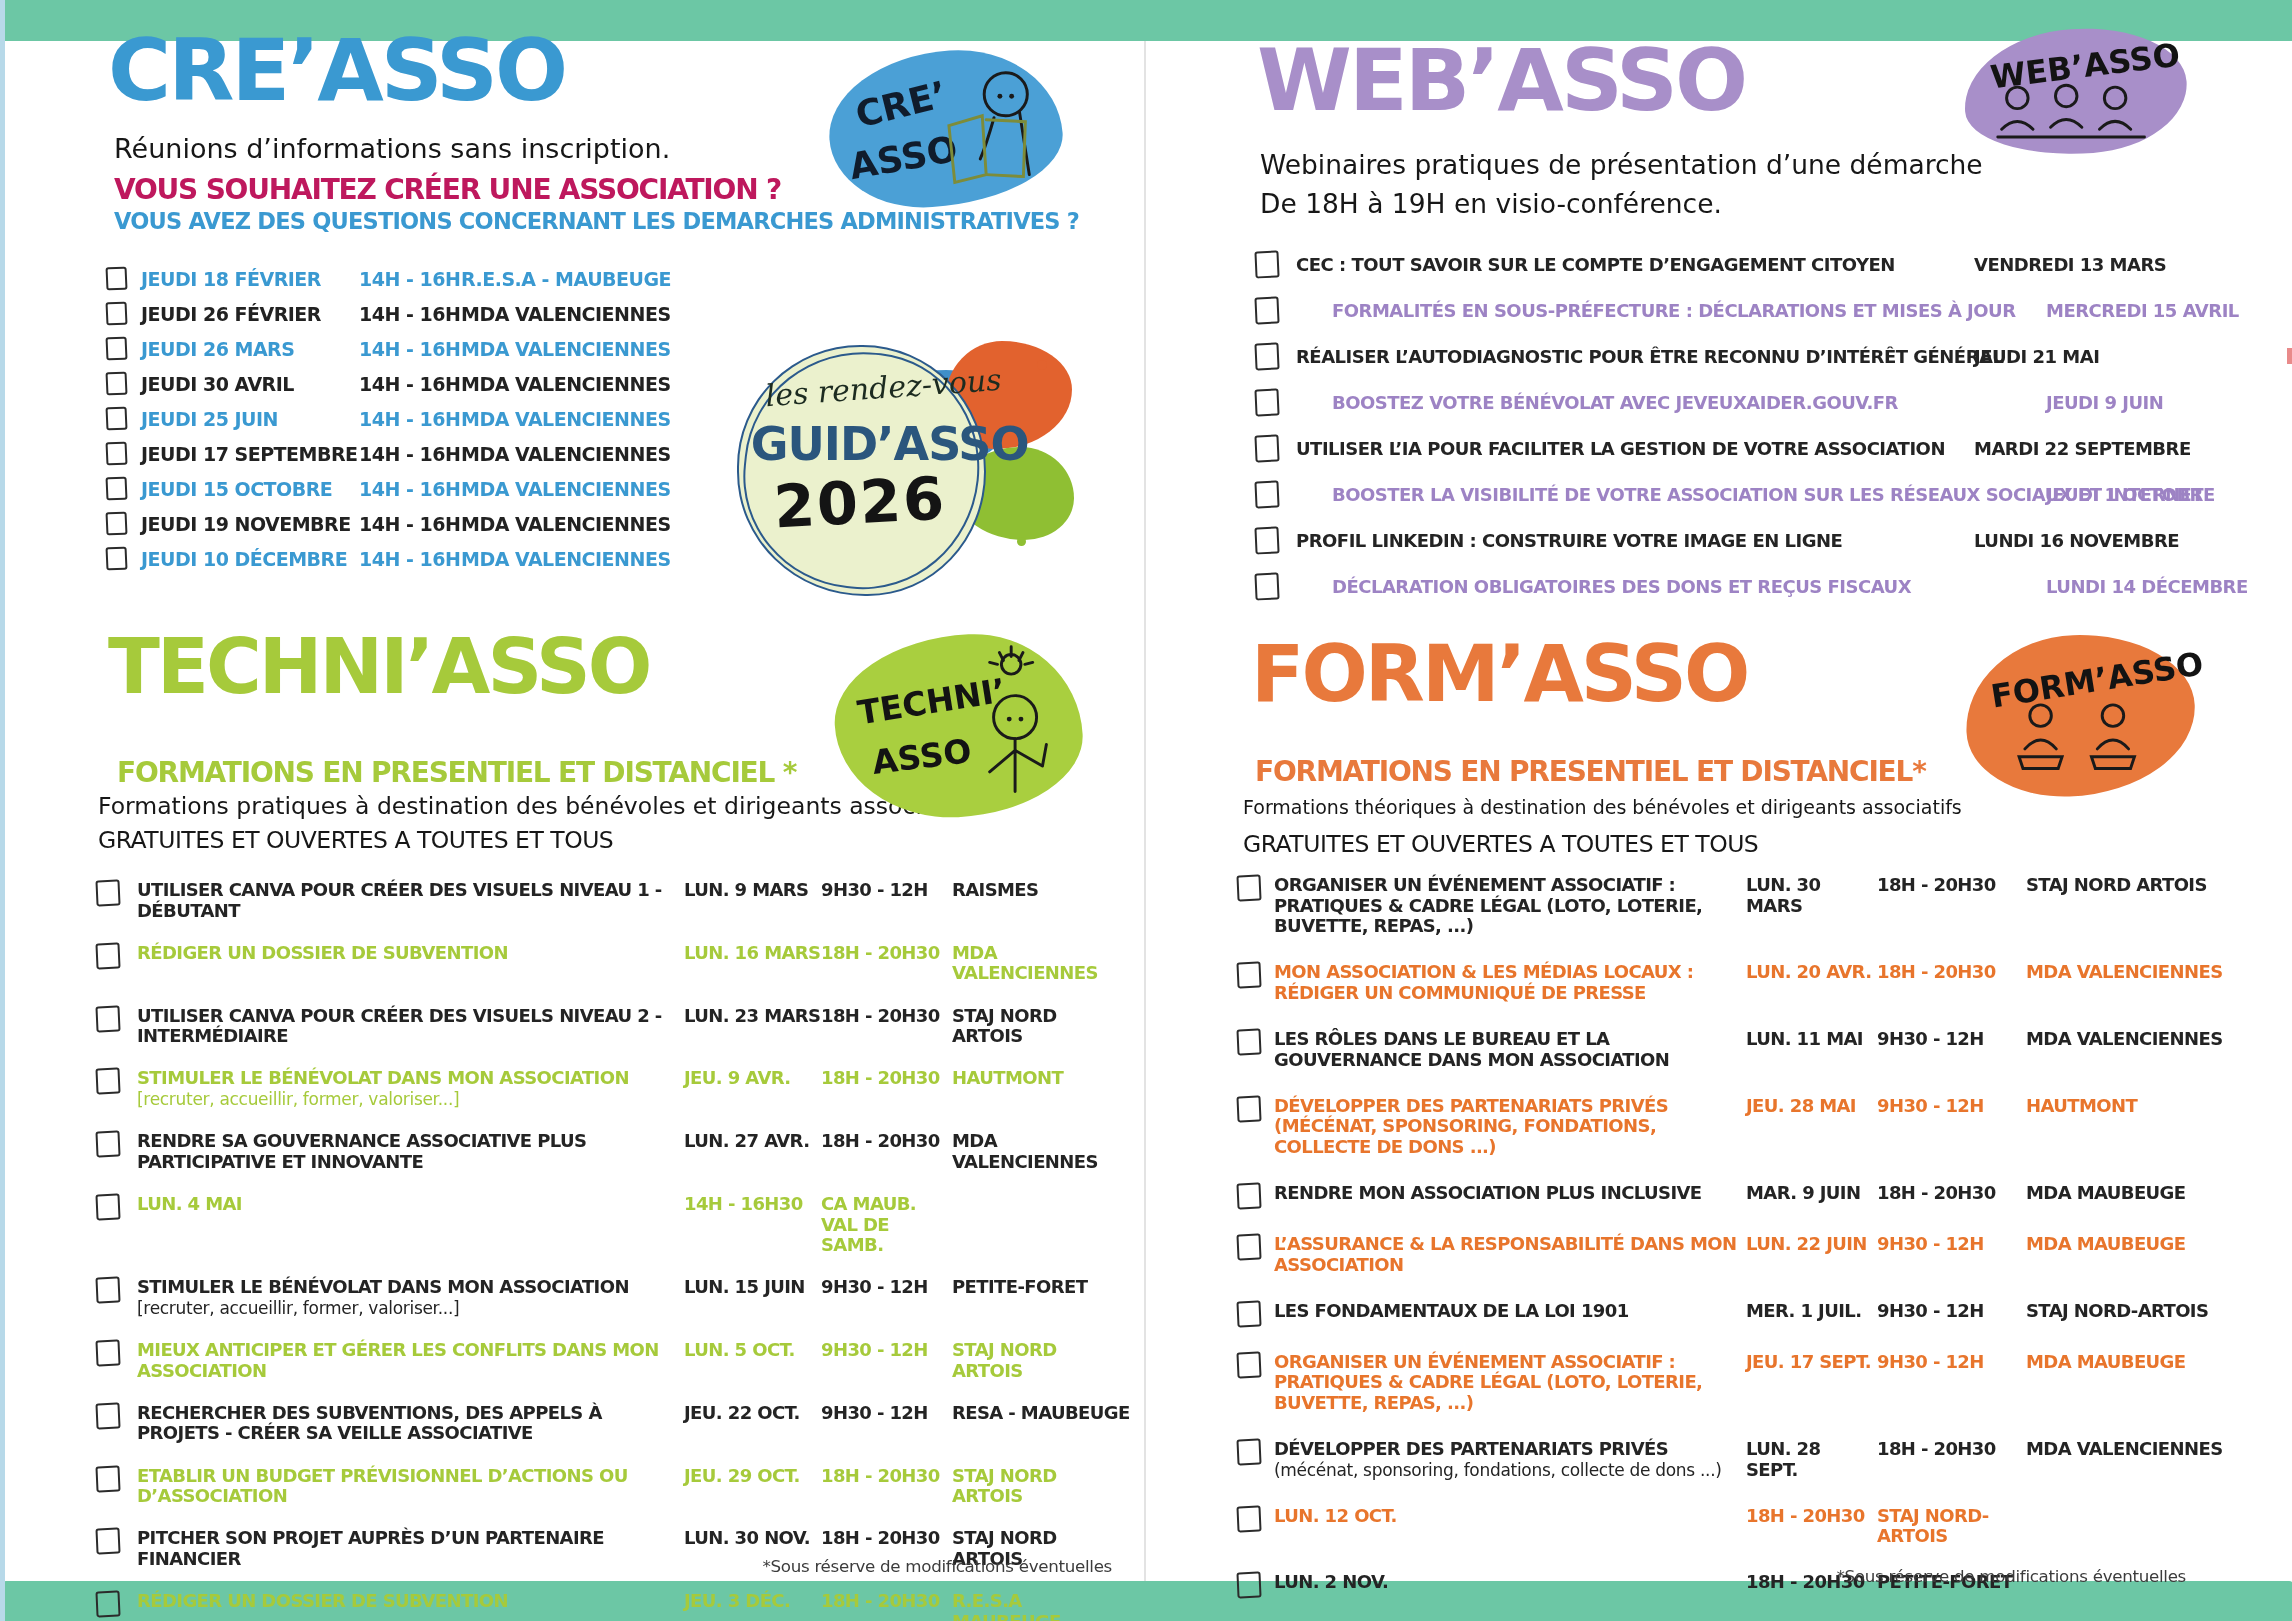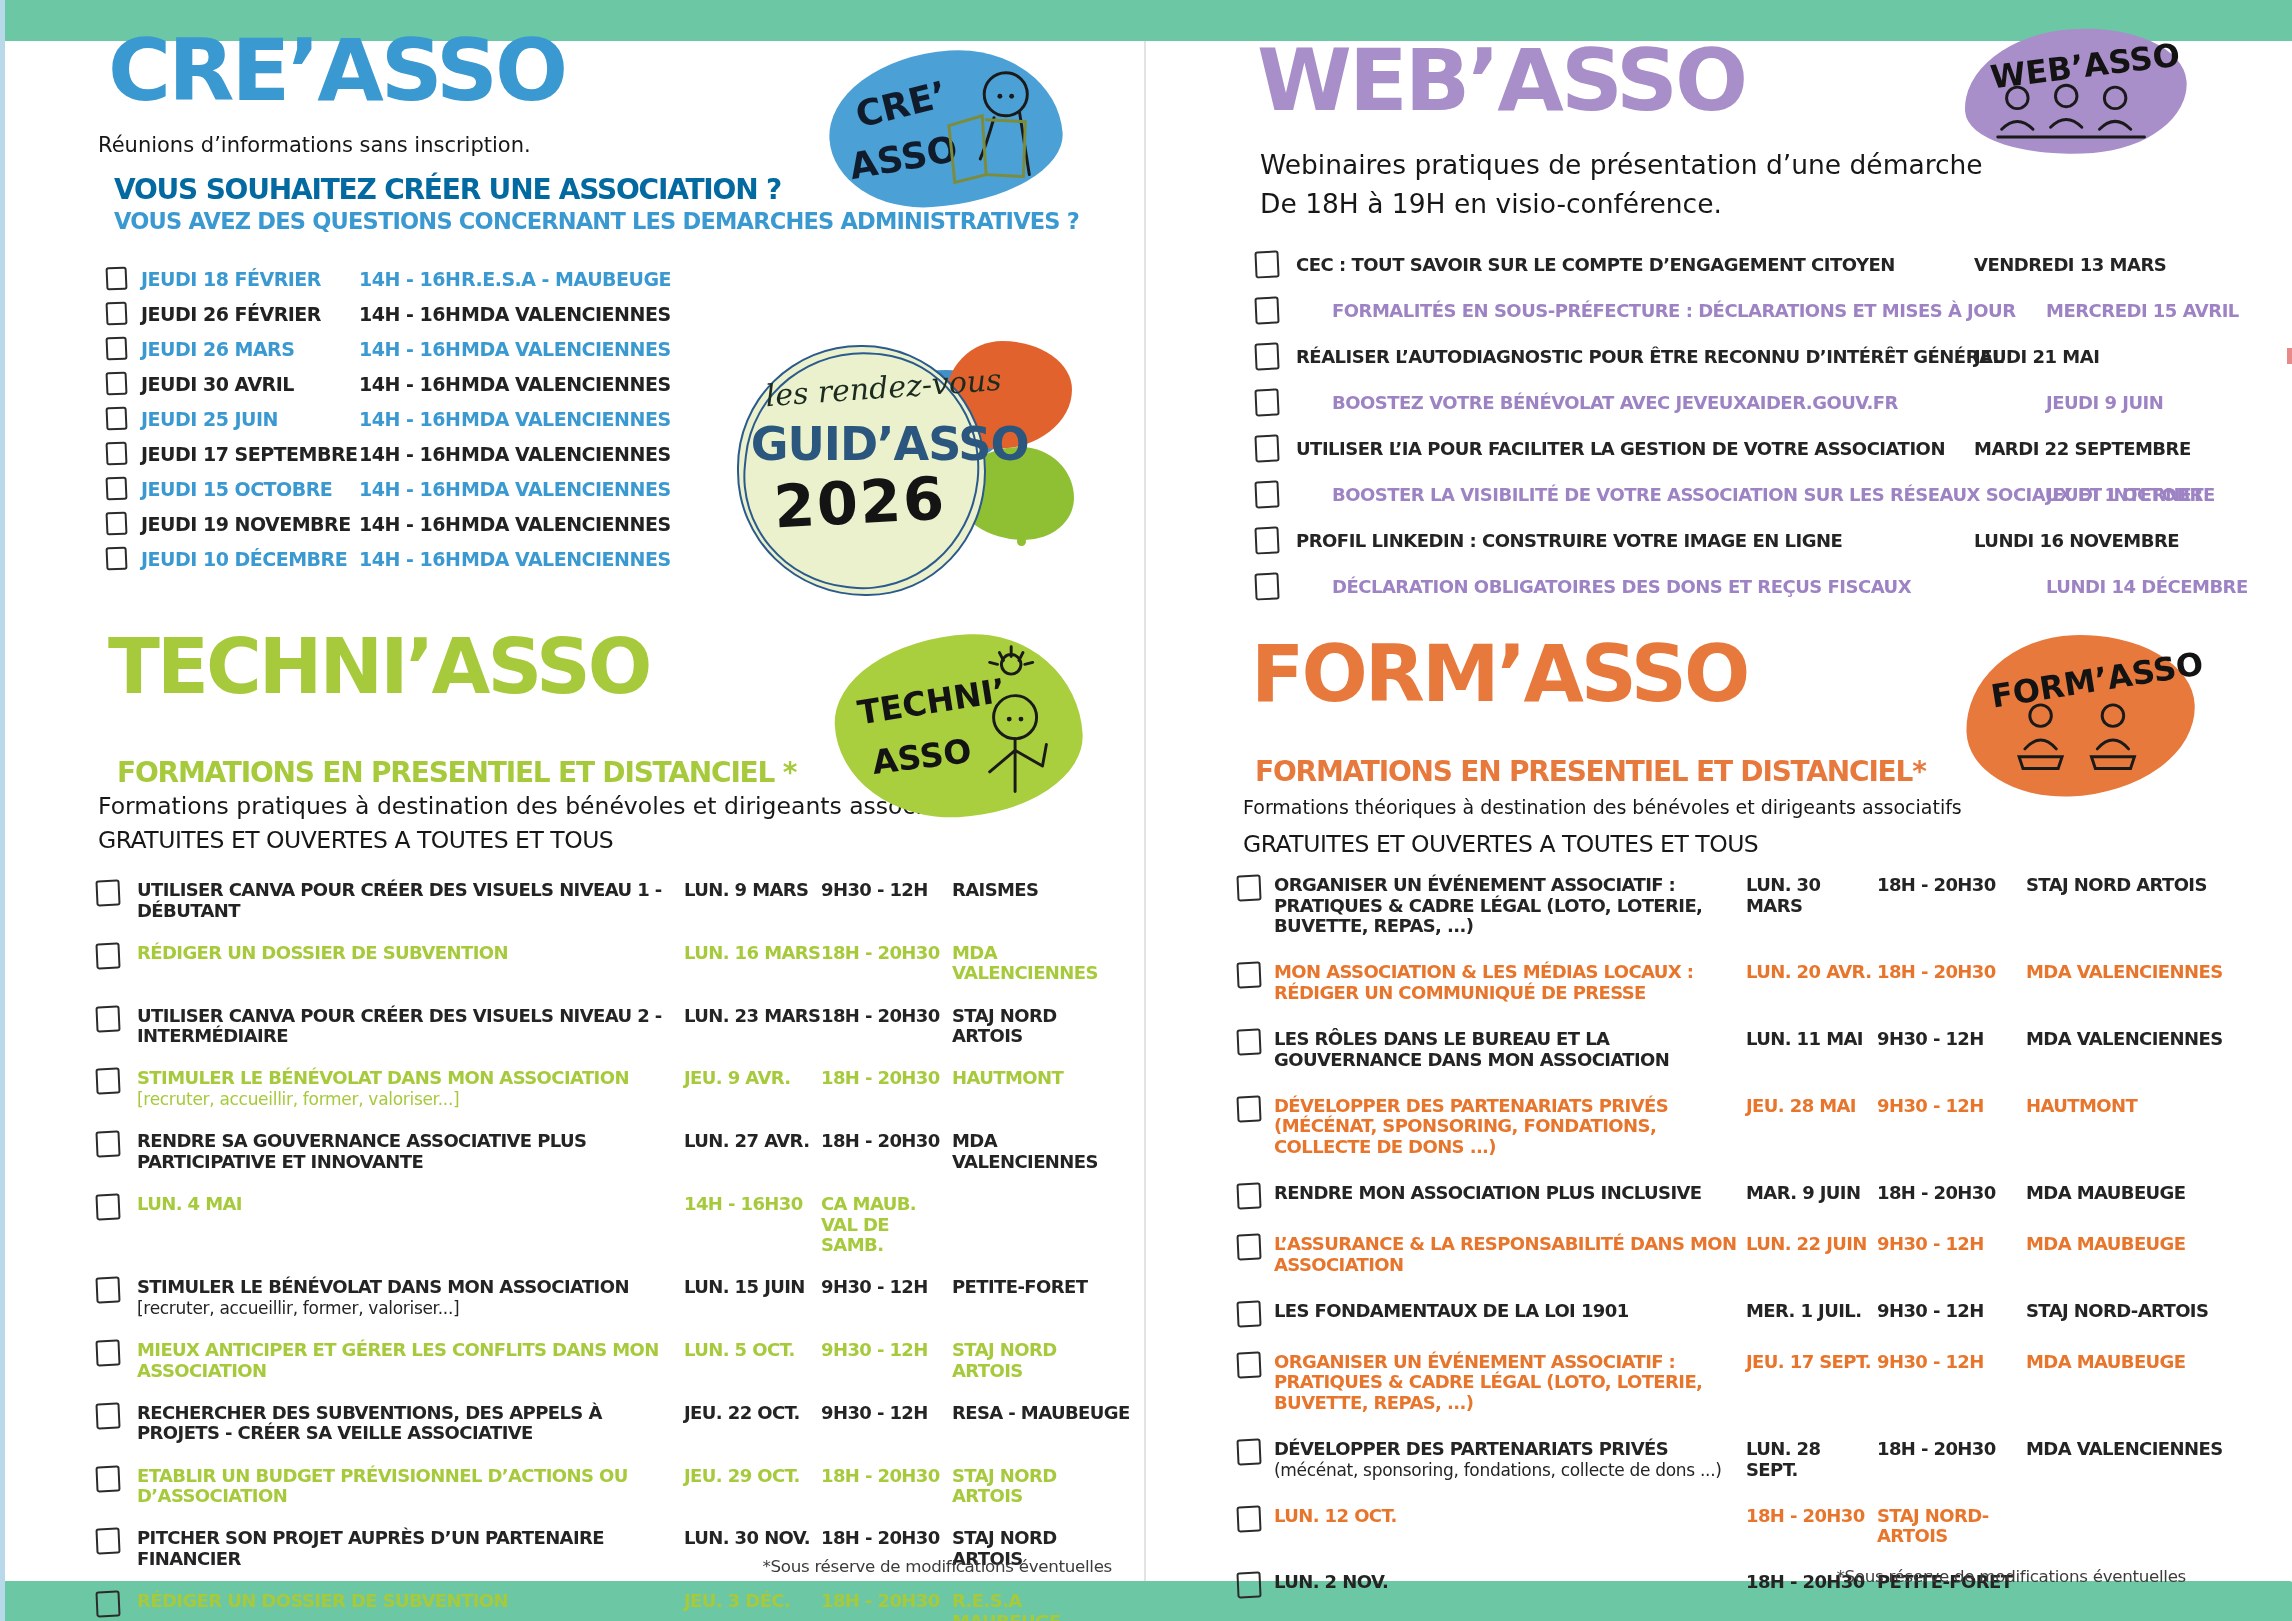--- a/index.html
+++ b/index.html
@@ -17,23 +17,23 @@
   
   .cb{
     display:inline-block;width:19.6px;height:21.6px;border:2.5px solid #2b2b2b;
     border-radius:2.9px;transform:rotate(-2.5deg);background:transparent;flex:none;
   }
   .footnote{position:absolute;font-size:16.7px;color:#3c3c3c;letter-spacing:-0.3px;}
 
   
   .cre-title{position:absolute;left:108px;top:27.4px;margin:0;font-size:86px;font-weight:700;
     color:#3a99d1;letter-spacing:-2.9px;line-height:1;}
-  .cre-sub{position:absolute;left:98px;top:133px;margin:0;font-size:21px;color:#171717;}
+  .cre-sub{position:absolute;left:114px;top:133px;margin:0;font-size:27px;color:#171717;}
   .cre-h1{position:absolute;left:114px;top:173px;margin:0;font-size:28px;font-weight:700;
-    color:#0369a1;letter-spacing:-1.2px;}
+    color:#be185d;letter-spacing:-1.2px;}
   .cre-h2{position:absolute;left:114px;top:208px;margin:0;font-size:22.5px;font-weight:700;
     color:#3a99d1;letter-spacing:-0.8px;}
   .cre-rows{position:absolute;left:106px;top:261px;width:608px;}
   .crow{display:grid;grid-template-columns:35px 218px 102px auto;align-items:center;
     height:35px;font-size:19px;font-weight:700;letter-spacing:-0.5px;color:#222;}
   .crow .cb{width:16.7px;height:18.6px;border-width:2.3px;}
   .cre-rows .crow.accent{color:#3a99d1;}
 
   
   .badge{position:absolute;display:block;}

